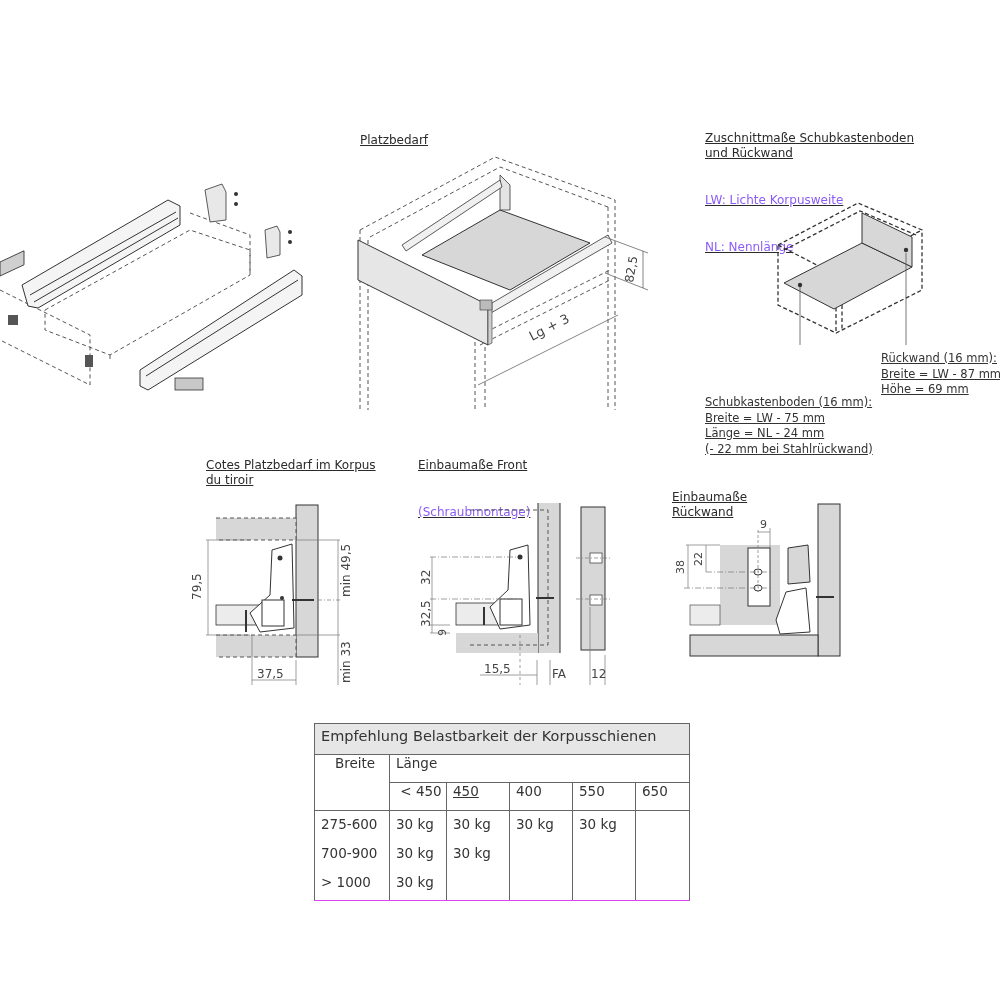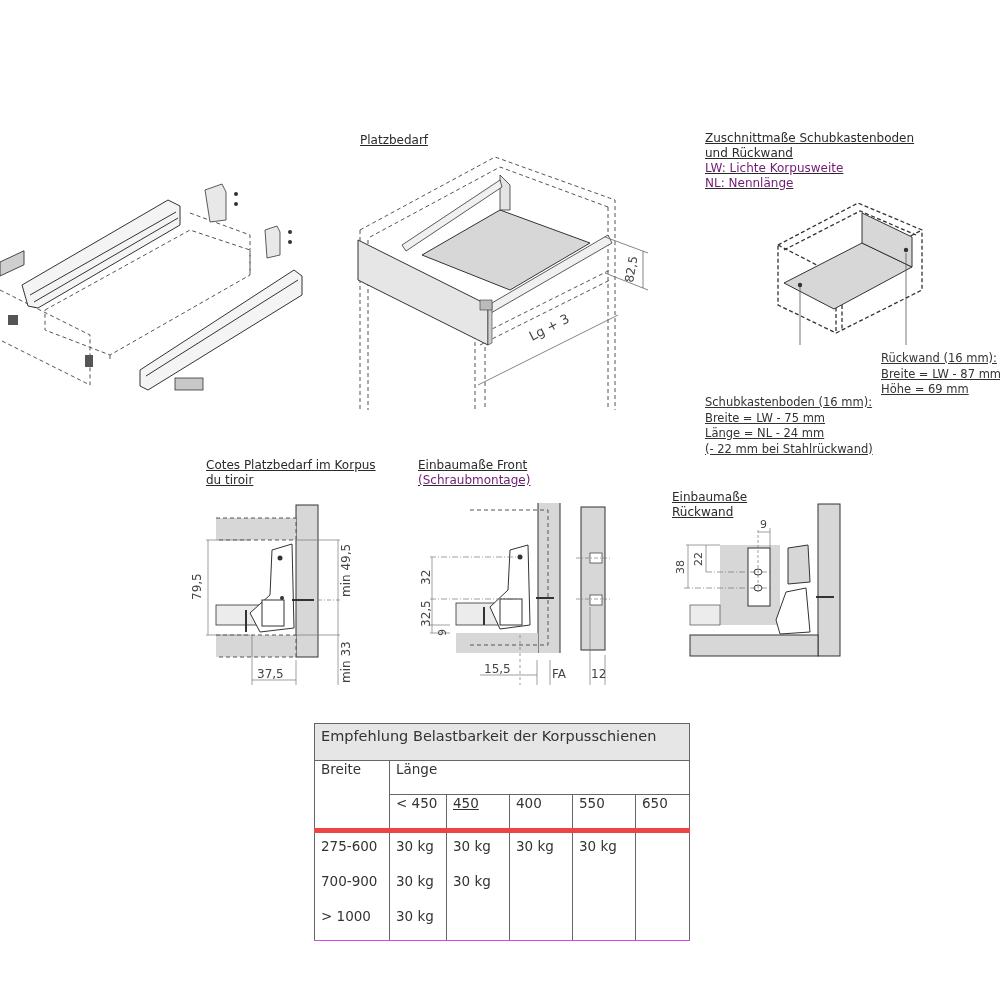--- a/index.html
+++ b/index.html
@@ -1,29 +1,29 @@
 <!DOCTYPE html>
 <html><head>
 <meta charset="utf-8">
 <style>
   html, body { margin: 0; padding: 0; background: #ffffff; }
   body { width: 1000px; height: 1000px; position: relative; overflow: hidden;
          font-family: "DejaVu Sans", sans-serif; color: #333; }
   .abs { position: absolute; text-decoration: underline; }
   .caption { font-size: 12px; line-height: 15px; color: #2a2a2a; white-space: nowrap; }
-  .caption .sub { color: #701a75; }
+  .caption .sub { color: #8b5cf6; margin-top: 32px; }
   .note { font-size: 11.5px; line-height: 15.5px; color: #333; white-space: nowrap; }
   svg { position: absolute; overflow: visible; }
   svg text { font-family: "DejaVu Sans", sans-serif; fill: #444; }
   .tbl { position: absolute; left: 314px; top: 723px; width: 376px; border-collapse: collapse;
          font-size: 13.5px; color: #333; }
-  .tbl td { border: 1px solid #666; padding: 0 0 12px 6px; height: 21px; vertical-align: top; }
+  .tbl td { border: 1px solid #666; padding: 0 0 6px 6px; height: 21px; vertical-align: top; }
   .tbl .title { background: #e6e6e6; font-size: 14.5px; height: 24px; line-height: 24px; }
   .tbl .data td { border-top: none; border-bottom: none; line-height: 23px; height: 23px; }
-  .tbl .data.first td { border-top: 5px solid #ef4444; padding-top: 2px; }
+  .tbl .data.first td { border-top: 1px solid #ef4444; padding-top: 2px; }
   .tbl .data.last td { border-bottom: 1px solid #d946ef; margin-top: 48px; }
 </style>
 </head>
 <body>
 
 <svg width="330" height="240" style="left:0;top:170px;" viewBox="0 0 330 240">
   <g fill="none" stroke="#555" stroke-width="1" stroke-dasharray="4,3">
 
     <path d="M45 140 L190 60 L250 80 L250 105 L110 185 L45 160 Z"></path>
     <path d="M0 120 L90 165 L90 215 L0 170"></path>
@@ -237,25 +237,25 @@
   <text x="22" y="66" font-size="11" transform="rotate(-90 22 66)">22</text>
   <text x="4" y="74" font-size="11" transform="rotate(-90 4 74)">38</text>
 </svg>
 
 <table class="tbl">
   <tbody>
       <tr>
     <td class="title" colspan="6">Empfehlung Belastbarkeit der Korpusschienen</td>
   </tr>
   <tr>
-    <td rowspan="2" style="width:68px;">Breite</td>
+    <td rowspan="2" style="width:68px;text-align:center;">Breite</td>
     <td colspan="5">Länge</td>
   </tr>
   <tr>
-    <td style="width:50px;">&lt; 450</td>
+    <td style="width:50px;text-align:center;">&lt; 450</td>
     <td style="width:56px;text-decoration:underline;">450</td>
     <td style="width:56px;">400</td>
     <td style="width:56px;">550</td>
     <td>650</td>
   </tr>
   <tr class="data first">
     <td>275-600</td>
     <td>30 kg</td>
     <td>30 kg</td>
     <td>30 kg</td>

